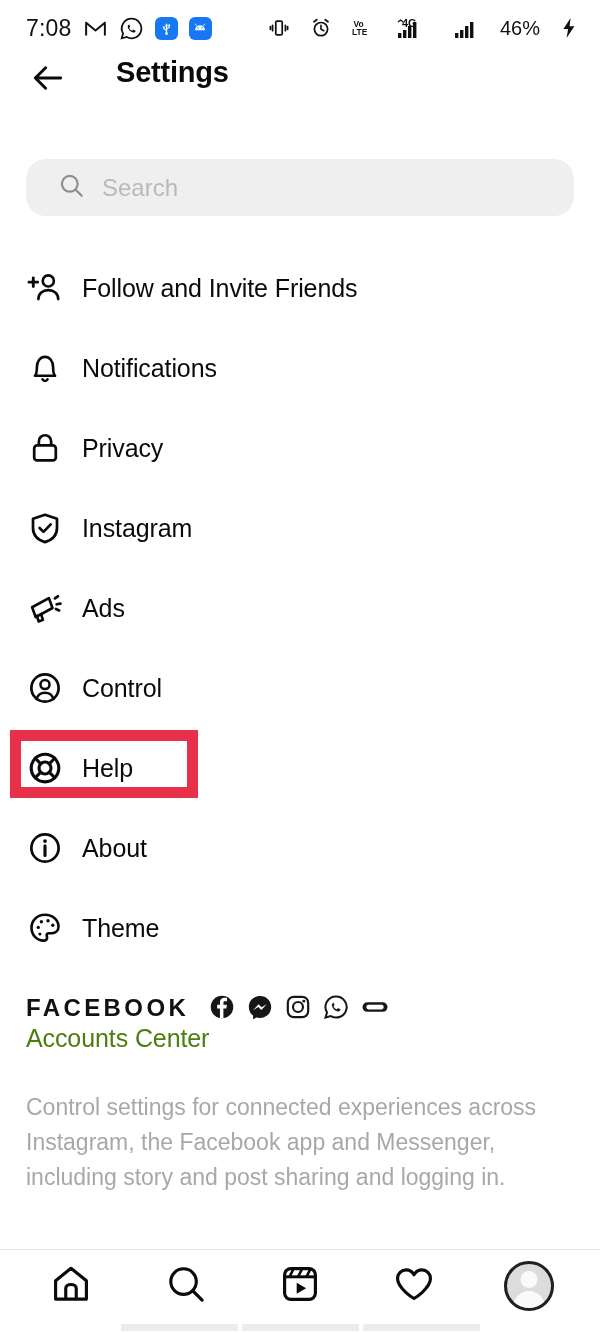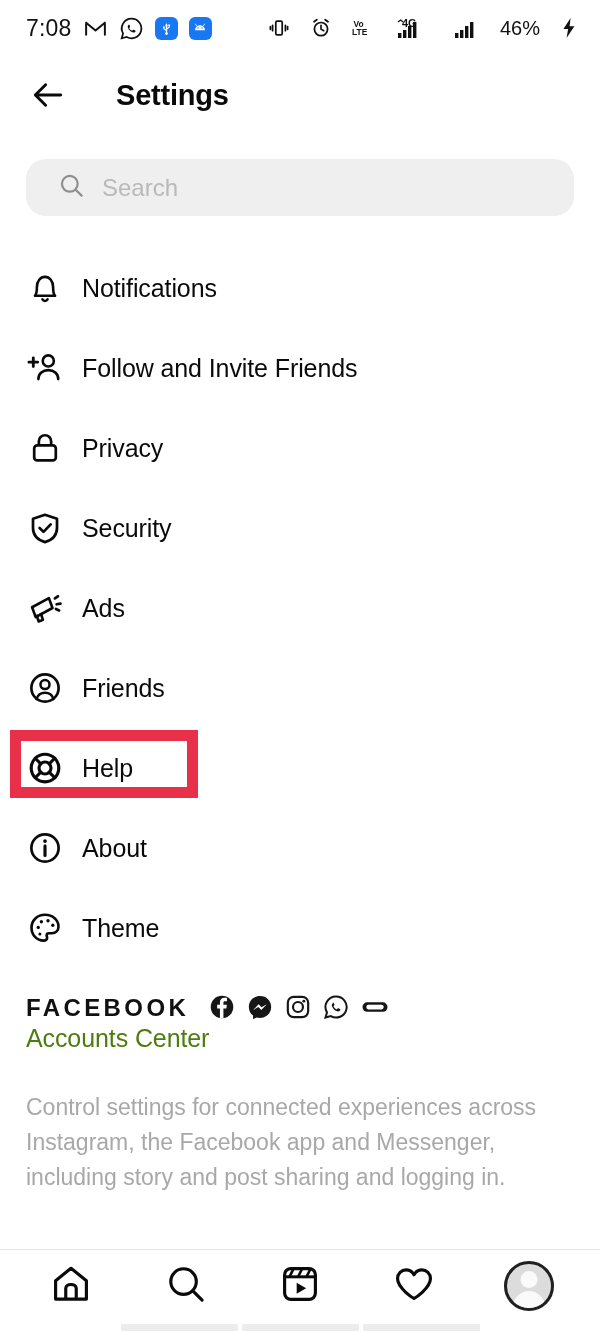--- a/index.html
+++ b/index.html
@@ -23,21 +23,21 @@
   .sb-left{display:flex;align-items:center;gap:11px;}
   .sb-time{font-size:23px;font-weight:400;letter-spacing:.2px;color:#111;}
   .sb-right{margin-left:auto;display:flex;align-items:center;gap:20px;}
   .sb-ico{display:inline-flex;align-items:center;justify-content:center;}
   .sq-blue{width:23px;height:23px;border-radius:6px;background:#1877F2;display:inline-flex;align-items:center;justify-content:center;}
   .sb-batt{font-size:20px;color:#111;letter-spacing:0;}
 
   
   .header{
     height:78px;flex:0 0 78px;
-    display:flex;align-items:center;
+    display:flex;align-items:flex-start;
     padding:0 26px;box-sizing:border-box;
   }
   .back-btn{width:44px;height:44px;display:flex;align-items:center;justify-content:center;cursor:pointer;}
   .header-title{
     font-size:29px;font-weight:700;margin-left:46px;color:#0a0a0a;letter-spacing:-.2px;
   }
 
   
   .search-wrap{padding:25px 26px 0 26px;box-sizing:border-box;}
   .search-box{
@@ -222,56 +222,56 @@
       </span>
       <span class="search-ph">Search</span>
     </div>
   </div>
 
   <div class="menu">
 
     <div class="menu-item">
       <span class="menu-icon">
         <svg width="36" height="36" viewBox="0 0 24 24">
-          <path d="M5.3 17.2 C5.3 17.2 6.6 16.1 6.6 11.4 C6.6 7.5 8.9 4.6 12 4.6 C15.1 4.6 17.4 7.5 17.4 11.4 C17.4 16.1 18.7 17.2 18.7 17.2 Z" fill="none" stroke="#0a0a0a" stroke-width="1.75" stroke-linejoin="round"></path>
-          <path d="M10.3 19.6 C10.7 20.3 11.3 20.6 12 20.6 C12.7 20.6 13.3 20.3 13.7 19.6" fill="none" stroke="#0a0a0a" stroke-width="1.7" stroke-linecap="round"></path>
-        </svg>
-      </span>
-      <span class="menu-label">Notifications</span>
-    </div>
-
-    <div class="menu-item">
-      <span class="menu-icon">
-        <svg width="36" height="36" viewBox="0 0 24 24">
           <circle cx="14.2" cy="7.3" r="3.7" fill="none" stroke="#0a0a0a" stroke-width="1.75"></circle>
           <path d="M7.6 19.4 C7.6 15.6 10.5 13.4 14.2 13.4 C17.9 13.4 20.8 15.6 20.8 19.4" fill="none" stroke="#0a0a0a" stroke-width="1.75" stroke-linecap="round"></path>
           <path d="M4.2 5.2 L4.2 11 M1.3 8.1 L7.1 8.1" stroke="#0a0a0a" stroke-width="1.9" stroke-linecap="round"></path>
         </svg>
       </span>
       <span class="menu-label">Follow and Invite Friends</span>
     </div>
 
     <div class="menu-item">
       <span class="menu-icon">
         <svg width="36" height="36" viewBox="0 0 24 24">
+          <path d="M5.3 17.2 C5.3 17.2 6.6 16.1 6.6 11.4 C6.6 7.5 8.9 4.6 12 4.6 C15.1 4.6 17.4 7.5 17.4 11.4 C17.4 16.1 18.7 17.2 18.7 17.2 Z" fill="none" stroke="#0a0a0a" stroke-width="1.75" stroke-linejoin="round"></path>
+          <path d="M10.3 19.6 C10.7 20.3 11.3 20.6 12 20.6 C12.7 20.6 13.3 20.3 13.7 19.6" fill="none" stroke="#0a0a0a" stroke-width="1.7" stroke-linecap="round"></path>
+        </svg>
+      </span>
+      <span class="menu-label">Notifications</span>
+    </div>
+
+    <div class="menu-item">
+      <span class="menu-icon">
+        <svg width="36" height="36" viewBox="0 0 24 24">
           <rect x="4.8" y="10.3" width="14.4" height="10" rx="2" fill="none" stroke="#0a0a0a" stroke-width="1.8"></rect>
           <path d="M7.9 10.3 L7.9 7.6 C7.9 5.3 9.7 3.5 12 3.5 C14.3 3.5 16.1 5.3 16.1 7.6 L16.1 10.3" fill="none" stroke="#0a0a0a" stroke-width="1.8"></path>
         </svg>
       </span>
       <span class="menu-label">Privacy</span>
     </div>
 
     <div class="menu-item">
       <span class="menu-icon">
         <svg width="36" height="36" viewBox="0 0 24 24">
           <path d="M12 3.2 L20 5.8 L20 12 C20 16.7 16.6 20 12 21.4 C7.4 20 4 16.7 4 12 L4 5.8 Z" fill="none" stroke="#0a0a0a" stroke-width="1.8" stroke-linejoin="round"></path>
           <path d="M8.4 12 L11 14.6 L15.8 9.6" fill="none" stroke="#0a0a0a" stroke-width="1.8" stroke-linecap="round" stroke-linejoin="round"></path>
         </svg>
       </span>
-      <span class="menu-label">Security</span>
+      <span class="menu-label">Instagram</span>
     </div>
 
     <div class="menu-item">
       <span class="menu-icon">
         <svg width="36" height="36" viewBox="0 0 24 24">
           <path d="M3.4 11.5 L14.6 5.4 L17.0 12.0 L5.8 18.1 Z" fill="none" stroke="#0a0a0a" stroke-width="1.75" stroke-linejoin="round"></path>
           <path d="M6.3 16.4 L7.8 21.0 L10.6 19.9 L9.1 15.3" fill="none" stroke="#0a0a0a" stroke-width="1.75" stroke-linejoin="round"></path>
           <path d="M18.6 5.6 L20.6 4.2 M19.8 9.5 L22.3 9.1 M19.3 12.6 L21.4 13.6" stroke="#0a0a0a" stroke-width="1.85" stroke-linecap="round"></path>
         </svg>
       </span>
@@ -279,21 +279,21 @@
     </div>
 
     <div class="menu-item">
       <span class="menu-icon">
         <svg width="36" height="36" viewBox="0 0 24 24">
           <circle cx="12" cy="12" r="9.1" fill="none" stroke="#0a0a0a" stroke-width="1.8"></circle>
           <circle cx="12" cy="9.7" r="3.0" fill="none" stroke="#0a0a0a" stroke-width="1.7"></circle>
           <path d="M6.3 19.3 C7.2 16.7 9.4 15.2 12 15.2 C14.6 15.2 16.8 16.7 17.7 19.3" fill="none" stroke="#0a0a0a" stroke-width="1.7" stroke-linecap="round"></path>
         </svg>
       </span>
-      <span class="menu-label">Friends</span>
+      <span class="menu-label">Control</span>
     </div>
 
     <div class="menu-item highlight">
       <span class="hl-box"></span>
       <span class="menu-icon">
         <svg width="36" height="36" viewBox="0 0 24 24">
           <circle cx="12" cy="12" r="9.2" fill="none" stroke="#0a0a0a" stroke-width="2.1"></circle>
           <circle cx="12" cy="12" r="4.0" fill="none" stroke="#0a0a0a" stroke-width="2.1"></circle>
           <path d="M5.5 5.5 L9.2 9.2 M18.5 5.5 L14.8 9.2 M5.5 18.5 L9.2 14.8 M18.5 18.5 L14.8 14.8" stroke="#0a0a0a" stroke-width="2.1" stroke-linecap="round"></path>
         </svg>

